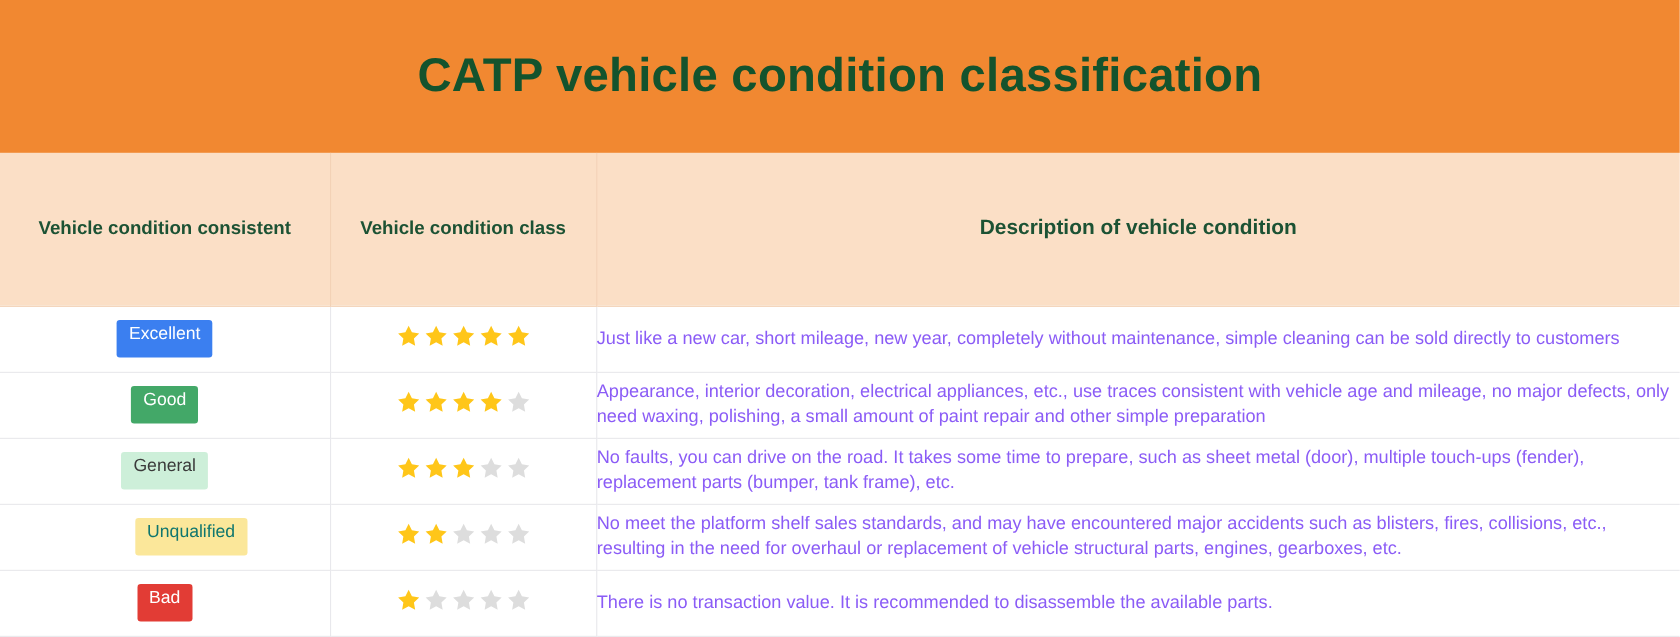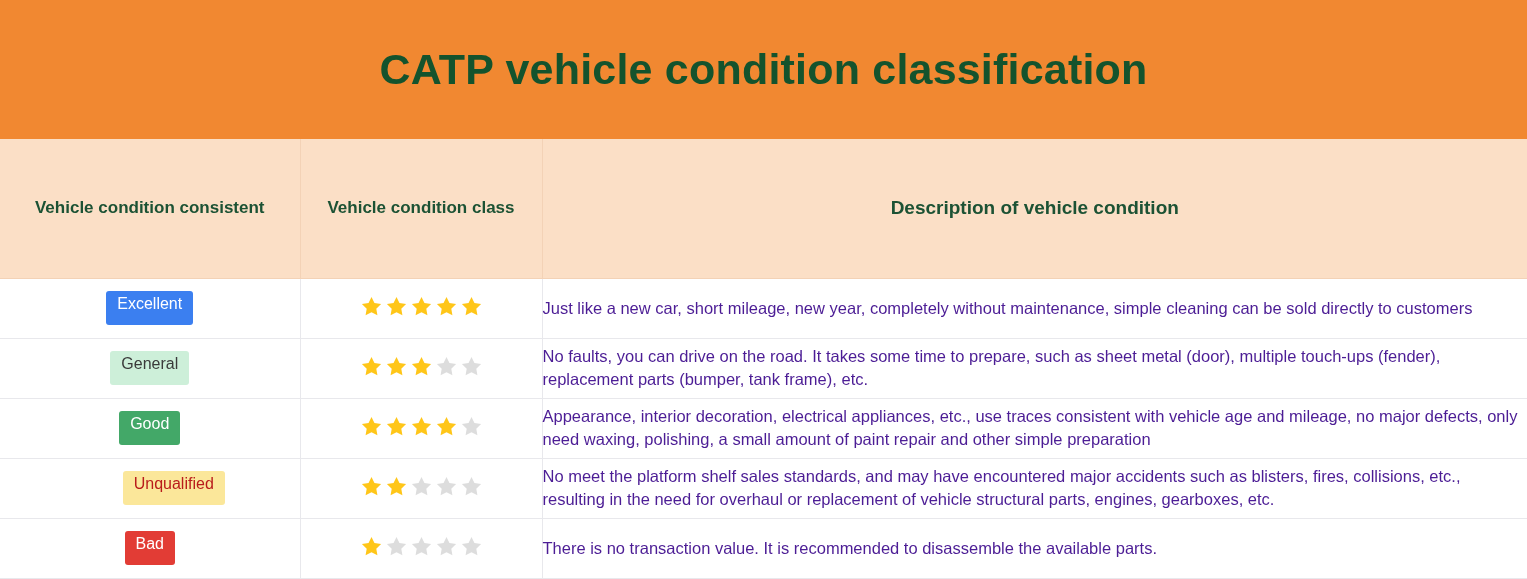--- a/index.html
+++ b/index.html
@@ -89,39 +89,39 @@
     padding: 4px 11px 12px 11px;
     border-radius: 3px;
     font-size: 16px;
     line-height: 1.15;
     font-family: "Liberation Sans", sans-serif;
     white-space: nowrap;
   }
   .badge-excellent   { background: #3B7FF0; color: #ffffff; }
   .badge-good        { background: #43A868; color: #ffffff; }
   .badge-general     { background: #CDEFD9; color: #3A3A3A; }
-  .badge-unqualified { background: #FBE79A; color: #b91c1c; margin-left: 48px; }
+  .badge-unqualified { background: #FBE79A; color: #0f766e; margin-left: 48px; }
   .badge-bad         { background: #E23C35; color: #ffffff; }
 
   
   .stars {
     display: inline-flex;
     align-items: center;
     gap: 2px;
     line-height: 1;
   }
   .star { display: block; }
 
   
   .desc {
     text-align: left;
     padding: 8px 14px 8px 10px;
     font-size: 16.5px;
     line-height: 1.38;
-    color: #4c1d95;
+    color: #8b5cf6;
     font-family: "Liberation Sans", sans-serif;
   }
 </style>
 </head>
 <body>
 
 <div class="page">
 
   <div class="title-banner">
     <div class="title-text">CATP vehicle condition classification</div>
@@ -166,20 +166,51 @@
               </span>
               <span>
                 <svg width="23" height="23" viewBox="0 0 24 24" class="star">
                   <path d="M12 2.2 L15.09 8.46 L22 9.47 L17 14.34 L18.18 21.22 L12 17.97 L5.82 21.22 L7 14.34 L2 9.47 L8.91 8.46 Z" fill="#FFC619"></path>
                 </svg>
               </span>
             </span></td>
           <td class="desc">Just like a new car, short mileage, new year, completely without maintenance, simple cleaning can be sold directly to customers</td>
         </tr>
         <tr>
+          <td class="cell-center"><span class="badge badge-good">Good</span></td>
+          <td class="cell-center"><span class="stars">
+              <span>
+                <svg width="23" height="23" viewBox="0 0 24 24" class="star">
+                  <path d="M12 2.2 L15.09 8.46 L22 9.47 L17 14.34 L18.18 21.22 L12 17.97 L5.82 21.22 L7 14.34 L2 9.47 L8.91 8.46 Z" fill="#FFC619"></path>
+                </svg>
+              </span>
+              <span>
+                <svg width="23" height="23" viewBox="0 0 24 24" class="star">
+                  <path d="M12 2.2 L15.09 8.46 L22 9.47 L17 14.34 L18.18 21.22 L12 17.97 L5.82 21.22 L7 14.34 L2 9.47 L8.91 8.46 Z" fill="#FFC619"></path>
+                </svg>
+              </span>
+              <span>
+                <svg width="23" height="23" viewBox="0 0 24 24" class="star">
+                  <path d="M12 2.2 L15.09 8.46 L22 9.47 L17 14.34 L18.18 21.22 L12 17.97 L5.82 21.22 L7 14.34 L2 9.47 L8.91 8.46 Z" fill="#FFC619"></path>
+                </svg>
+              </span>
+              <span>
+                <svg width="23" height="23" viewBox="0 0 24 24" class="star">
+                  <path d="M12 2.2 L15.09 8.46 L22 9.47 L17 14.34 L18.18 21.22 L12 17.97 L5.82 21.22 L7 14.34 L2 9.47 L8.91 8.46 Z" fill="#FFC619"></path>
+                </svg>
+              </span>
+              <span>
+                <svg width="23" height="23" viewBox="0 0 24 24" class="star">
+                  <path d="M12 2.2 L15.09 8.46 L22 9.47 L17 14.34 L18.18 21.22 L12 17.97 L5.82 21.22 L7 14.34 L2 9.47 L8.91 8.46 Z" fill="#DDDDDD"></path>
+                </svg>
+              </span>
+            </span></td>
+          <td class="desc">Appearance, interior decoration, electrical appliances, etc., use traces consistent with vehicle age and mileage, no major defects, only need waxing, polishing, a small amount of paint repair and other simple preparation</td>
+        </tr>
+        <tr>
           <td class="cell-center"><span class="badge badge-general">General</span></td>
           <td class="cell-center"><span class="stars">
               <span>
                 <svg width="23" height="23" viewBox="0 0 24 24" class="star">
                   <path d="M12 2.2 L15.09 8.46 L22 9.47 L17 14.34 L18.18 21.22 L12 17.97 L5.82 21.22 L7 14.34 L2 9.47 L8.91 8.46 Z" fill="#FFC619"></path>
                 </svg>
               </span>
               <span>
                 <svg width="23" height="23" viewBox="0 0 24 24" class="star">
                   <path d="M12 2.2 L15.09 8.46 L22 9.47 L17 14.34 L18.18 21.22 L12 17.97 L5.82 21.22 L7 14.34 L2 9.47 L8.91 8.46 Z" fill="#FFC619"></path>
@@ -195,51 +226,20 @@
                   <path d="M12 2.2 L15.09 8.46 L22 9.47 L17 14.34 L18.18 21.22 L12 17.97 L5.82 21.22 L7 14.34 L2 9.47 L8.91 8.46 Z" fill="#DDDDDD"></path>
                 </svg>
               </span>
               <span>
                 <svg width="23" height="23" viewBox="0 0 24 24" class="star">
                   <path d="M12 2.2 L15.09 8.46 L22 9.47 L17 14.34 L18.18 21.22 L12 17.97 L5.82 21.22 L7 14.34 L2 9.47 L8.91 8.46 Z" fill="#DDDDDD"></path>
                 </svg>
               </span>
             </span></td>
           <td class="desc">No faults, you can drive on the road. It takes some time to prepare, such as sheet metal (door), multiple touch-ups (fender), replacement parts (bumper, tank frame), etc.</td>
-        </tr>
-        <tr>
-          <td class="cell-center"><span class="badge badge-good">Good</span></td>
-          <td class="cell-center"><span class="stars">
-              <span>
-                <svg width="23" height="23" viewBox="0 0 24 24" class="star">
-                  <path d="M12 2.2 L15.09 8.46 L22 9.47 L17 14.34 L18.18 21.22 L12 17.97 L5.82 21.22 L7 14.34 L2 9.47 L8.91 8.46 Z" fill="#FFC619"></path>
-                </svg>
-              </span>
-              <span>
-                <svg width="23" height="23" viewBox="0 0 24 24" class="star">
-                  <path d="M12 2.2 L15.09 8.46 L22 9.47 L17 14.34 L18.18 21.22 L12 17.97 L5.82 21.22 L7 14.34 L2 9.47 L8.91 8.46 Z" fill="#FFC619"></path>
-                </svg>
-              </span>
-              <span>
-                <svg width="23" height="23" viewBox="0 0 24 24" class="star">
-                  <path d="M12 2.2 L15.09 8.46 L22 9.47 L17 14.34 L18.18 21.22 L12 17.97 L5.82 21.22 L7 14.34 L2 9.47 L8.91 8.46 Z" fill="#FFC619"></path>
-                </svg>
-              </span>
-              <span>
-                <svg width="23" height="23" viewBox="0 0 24 24" class="star">
-                  <path d="M12 2.2 L15.09 8.46 L22 9.47 L17 14.34 L18.18 21.22 L12 17.97 L5.82 21.22 L7 14.34 L2 9.47 L8.91 8.46 Z" fill="#FFC619"></path>
-                </svg>
-              </span>
-              <span>
-                <svg width="23" height="23" viewBox="0 0 24 24" class="star">
-                  <path d="M12 2.2 L15.09 8.46 L22 9.47 L17 14.34 L18.18 21.22 L12 17.97 L5.82 21.22 L7 14.34 L2 9.47 L8.91 8.46 Z" fill="#DDDDDD"></path>
-                </svg>
-              </span>
-            </span></td>
-          <td class="desc">Appearance, interior decoration, electrical appliances, etc., use traces consistent with vehicle age and mileage, no major defects, only need waxing, polishing, a small amount of paint repair and other simple preparation</td>
         </tr>
         <tr>
           <td class="cell-center"><span class="badge badge-unqualified">Unqualified</span></td>
           <td class="cell-center"><span class="stars">
               <span>
                 <svg width="23" height="23" viewBox="0 0 24 24" class="star">
                   <path d="M12 2.2 L15.09 8.46 L22 9.47 L17 14.34 L18.18 21.22 L12 17.97 L5.82 21.22 L7 14.34 L2 9.47 L8.91 8.46 Z" fill="#FFC619"></path>
                 </svg>
               </span>
               <span>

